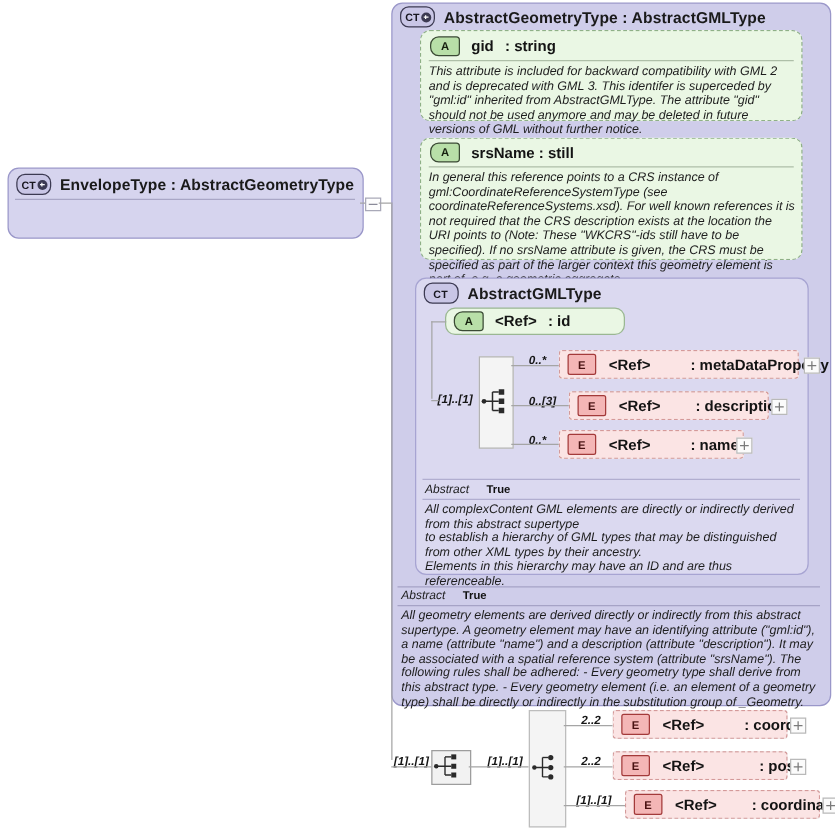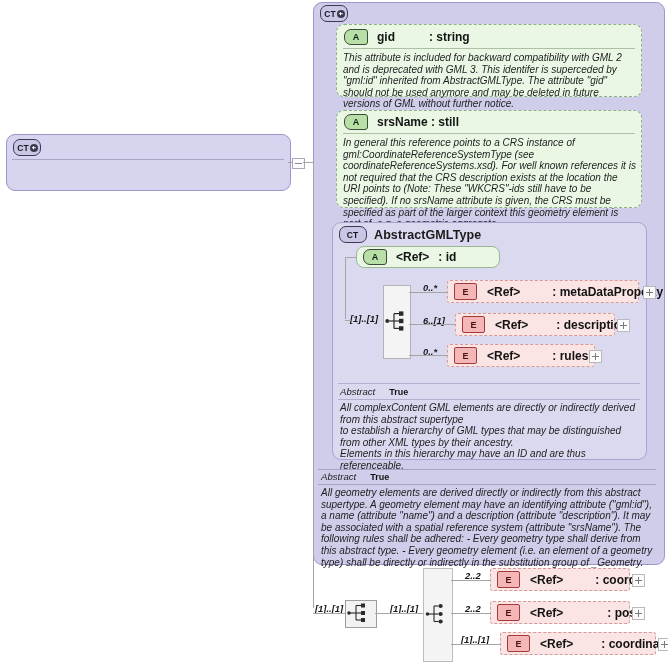--- a/index.html
+++ b/index.html
@@ -198,29 +198,30 @@
 <body>
 
 <div id="root">
 
   <div class="box ct-outer" style="left:313px; top:2px; width:352px; height:563px;"></div>
 
   <div class="ct-head" style="left:320px; top:5px;">
     <span class="icon-ct plus">
       <span class="lbl">CT</span>
     </span>
+    <span>AbstractGeometryType : AbstractGMLType</span>
   </div>
 
   <div class="box attr-box" style="left:336px; top:24px; width:306px; height:73px;"></div>
   <div class="attr-head" style="position:absolute; left:344px; top:29px;">
     <span class="icon-a">
       <span>A</span>
     </span>
     <span>gid</span>
-    <span style="margin-left:25px;">: string</span>
+    <span style="">: string</span>
   </div>
   <div class="sep-line" style="left:343px; top:48px; width:292px;"></div>
   <div class="doc" style="left:343px; top:52px; width:292px;">This attribute is included for backward compatibility with GML 2 and is deprecated with GML 3. This identifer is superceded by "gml:id" inherited from AbstractGMLType. The attribute "gid" should not be used anymore and may be deleted in future versions of GML without further notice.</div>
 
   <div class="box attr-box" style="left:336px; top:110px; width:306px; height:98px;"></div>
   <div class="attr-head" style="position:absolute; left:344px; top:114px;">
     <span class="icon-a">
       <span>A</span>
     </span>
     <span>srsName : still</span>
@@ -283,31 +284,31 @@
   <div class="box el-box solid-outer" style="left:455px; top:313px; width:160px; height:23px;"></div>
   <div class="box el-box" style="left:455px; top:313px; width:160px; height:23px;"></div>
   <div class="el-head" style="position:absolute; left:462px; top:316px;">
     <span class="icon-e">
       <span>E</span>
     </span>
     <span>&lt;Ref&gt;</span>
     <span style="margin-left:18px;">: description</span>
   </div>
   <div class="expander" style="left:617px; top:319px;"></div>
-  <div class="card" style="left:423px; top:315px;">6..[1]</div>
+  <div class="card" style="left:423px; top:315px;">0..[3]</div>
   <div class="hline light" style="left:409px; top:324px; width:46px;"></div>
 
   <div class="box el-box solid-outer" style="left:447px; top:344px; width:148px; height:23px;"></div>
   <div class="box el-box" style="left:447px; top:344px; width:148px; height:23px;"></div>
   <div class="el-head" style="position:absolute; left:454px; top:347px;">
     <span class="icon-e">
       <span>E</span>
     </span>
     <span>&lt;Ref&gt;</span>
-    <span style="margin-left:22px;">: rules</span>
+    <span style="margin-left:22px;">: name</span>
   </div>
   <div class="expander" style="left:589px; top:350px;"></div>
   <div class="card" style="left:423px; top:346px;">0..*</div>
   <div class="hline light" style="left:409px; top:355px; width:38px;"></div>
 
   <div class="sep-line" style="left:338px; top:383px; width:302px; background:#b1aed0;"></div>
   <div class="abstract-row" style="left:340px; top:386px;">
     <span class="k">Abstract</span>
     <span class="v">True</span>
   </div>
@@ -322,20 +323,21 @@
     <span class="v">True</span>
   </div>
   <div class="sep-line" style="left:318px; top:484px; width:338px; background:#a6a3c6;"></div>
   <div class="doc" style="left:321px; top:487px; width:334px;">All geometry elements are derived directly or indirectly from this abstract supertype. A geometry element may have an identifying attribute ("gml:id"), a name (attribute "name") and a description (attribute "description"). It may be associated with a spatial reference system (attribute "srsName"). The following rules shall be adhered: - Every geometry type shall derive from this abstract type. - Every geometry element (i.e. an element of a geometry type) shall be directly or indirectly in the substitution group of _Geometry.</div>
 
   <div class="box ct-outer" style="left:6px; top:134px; width:285px; height:57px; background:#d6d4ee;"></div>
   <div class="ct-head" style="left:13px; top:139px;">
     <span class="icon-ct plus">
       <span class="lbl">CT</span>
     </span>
+    <span>EnvelopeType : AbstractGeometryType</span>
   </div>
   <div class="title-sep" style="left:12px; top:159px; width:272px;"></div>
 
   <div class="stub" style="left:292px; top:158px;"></div>
   <div class="hline light" style="left:288px; top:162px; width:4px;"></div>
   <div class="hline light" style="left:303px; top:162px; width:10px;"></div>
   <div class="vline light" style="left:313px; top:162px; height:446px;"></div>
 
   <div class="card" style="left:315px; top:603px;">[1]..[1]</div>
 

